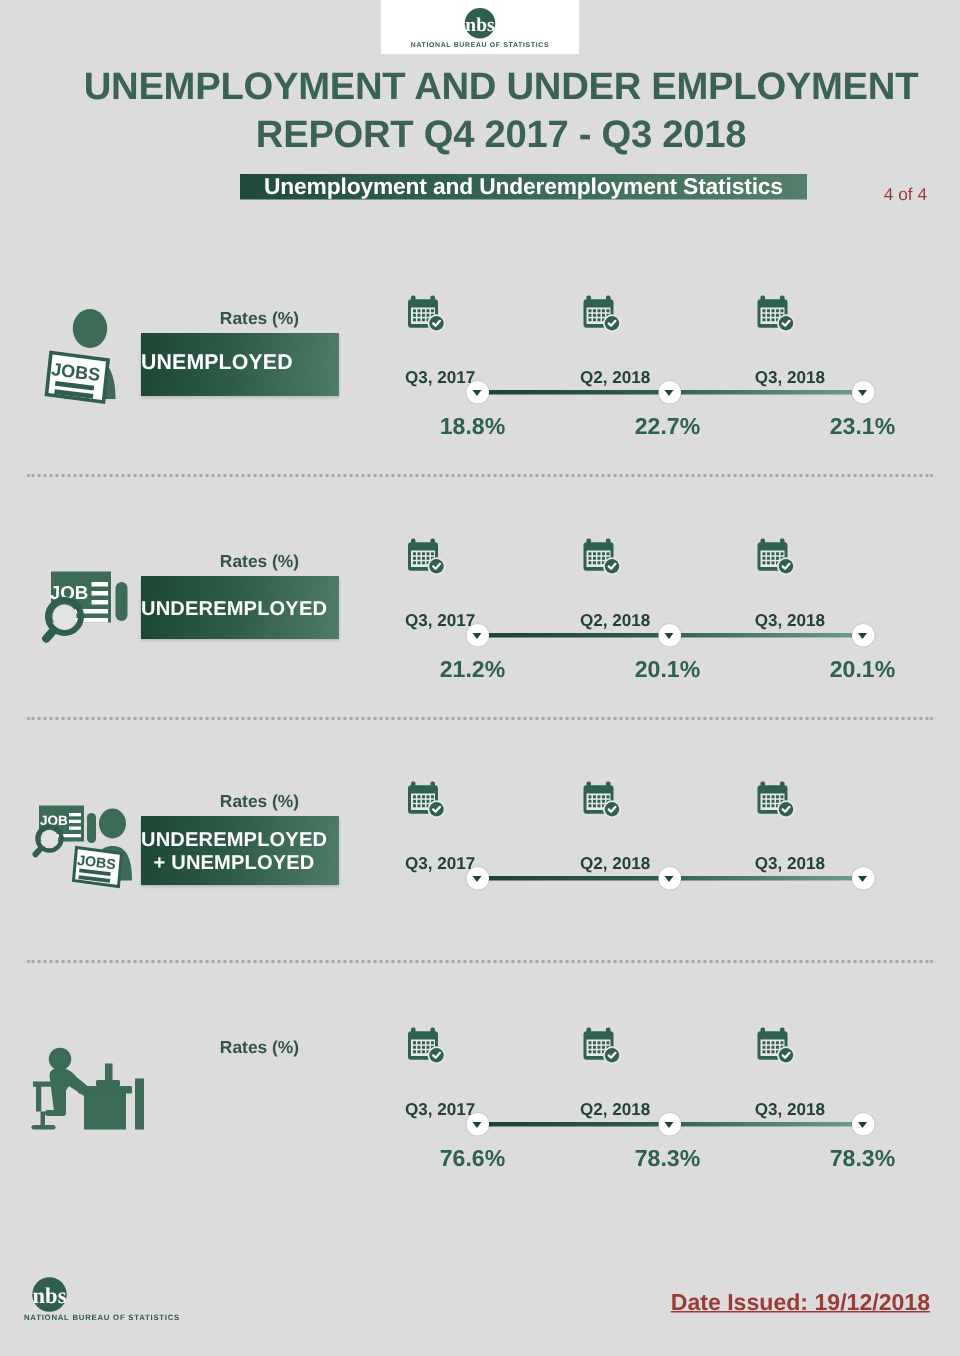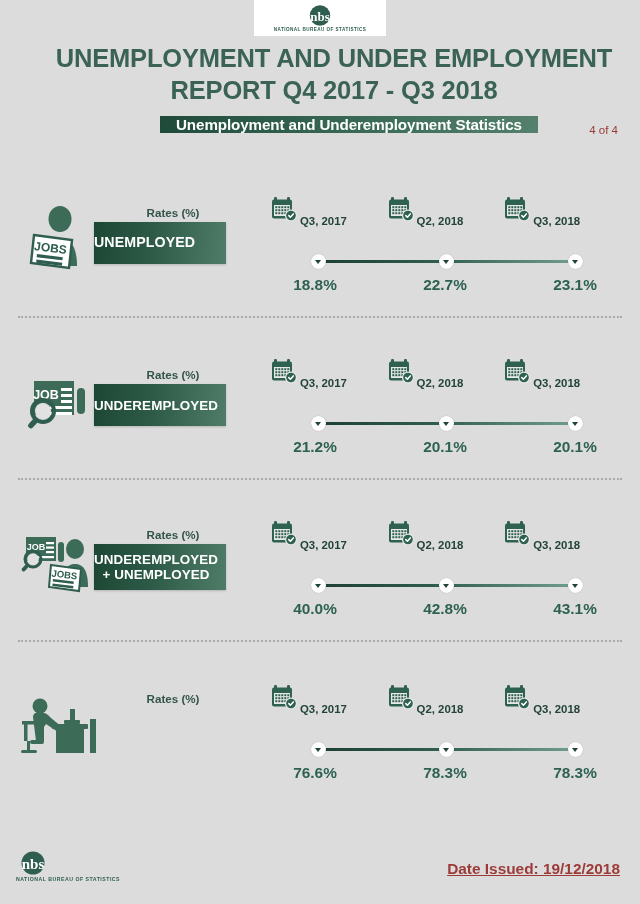--- a/index.html
+++ b/index.html
@@ -152,22 +152,23 @@
   }
   .tl-cols {
     position: absolute;
     left: 0; top: 0;
     width: 350px;
     display: flex;
   }
   .tl-col {
     width: 116.6px;
     display: flex;
-    flex-direction: row;
-    align-items: flex-end;
+    flex-direction: column;
+    align-items: flex-start;
+    gap: 19px;
   }
   .cal-icon { display: block; margin-bottom: 3px; }
   .period {
     font-size: 11.4px;
     font-weight: bold;
     color: #23433a;
     white-space: nowrap;
   }
   .tl-line {
     position: absolute;
@@ -640,25 +641,20 @@
     <div class="tl-line"></div>
     <div class="marker" style="left:48px">
         <i></i>
       </div>
     <div class="marker" style="left:176px">
         <i></i>
       </div>
     <div class="marker" style="left:305px">
         <i></i>
       </div>
-    <div class="values">
-      <span class="value">40.0%</span>
-      <span class="value">42.8%</span>
-      <span class="value">43.1%</span>
-    </div>
   </div>
 </div>
 <div class="divider" style="top:640px"></div>
 
 <div class="row" style="top:674px">
   <div class="row-icon">
     <svg width="78" height="72" viewBox="0 0 78 72">
       <circle cx="22" cy="17" r="7.5" fill="#3c6b58"></circle>
       <path d="M15 28 C15 24 19 23 22 23 C26 23 30 25 33 29 L44 38 L40 43 L28 35 L26 38 L26 52 L18 52 Z" fill="#3c6b58"></path>
       <rect x="12" y="51" width="14" height="4" rx="2" fill="#3c6b58"></rect>

